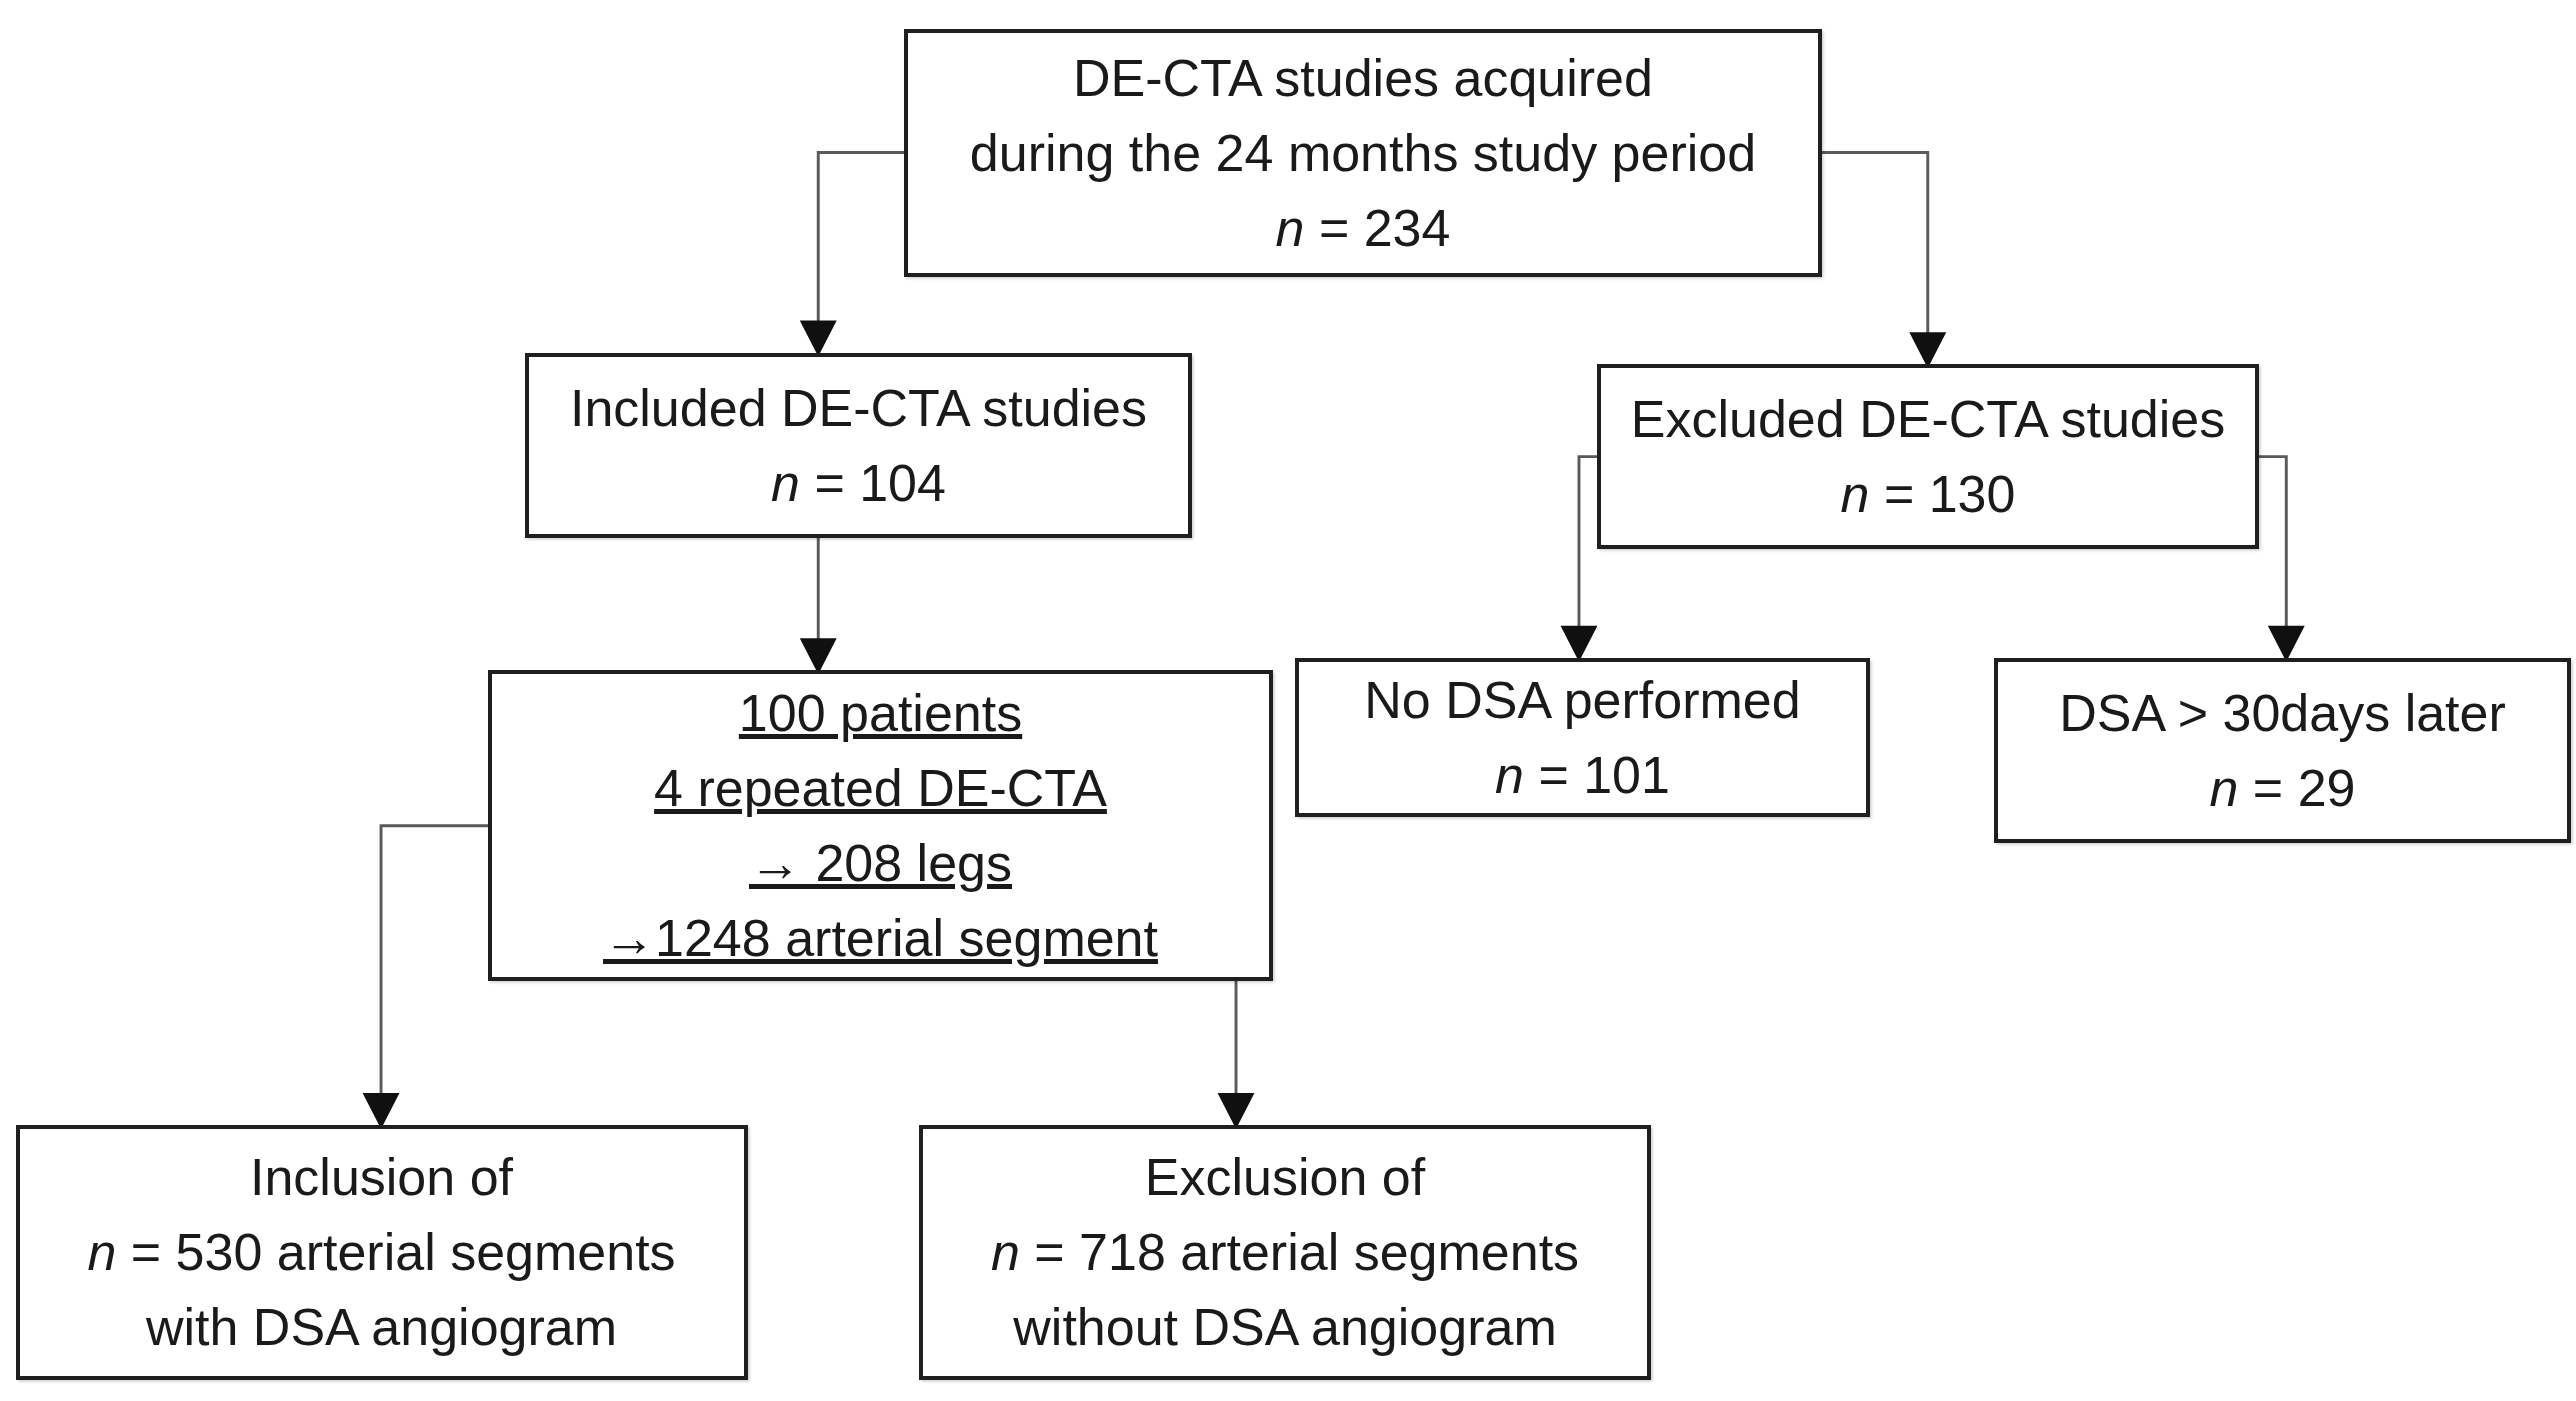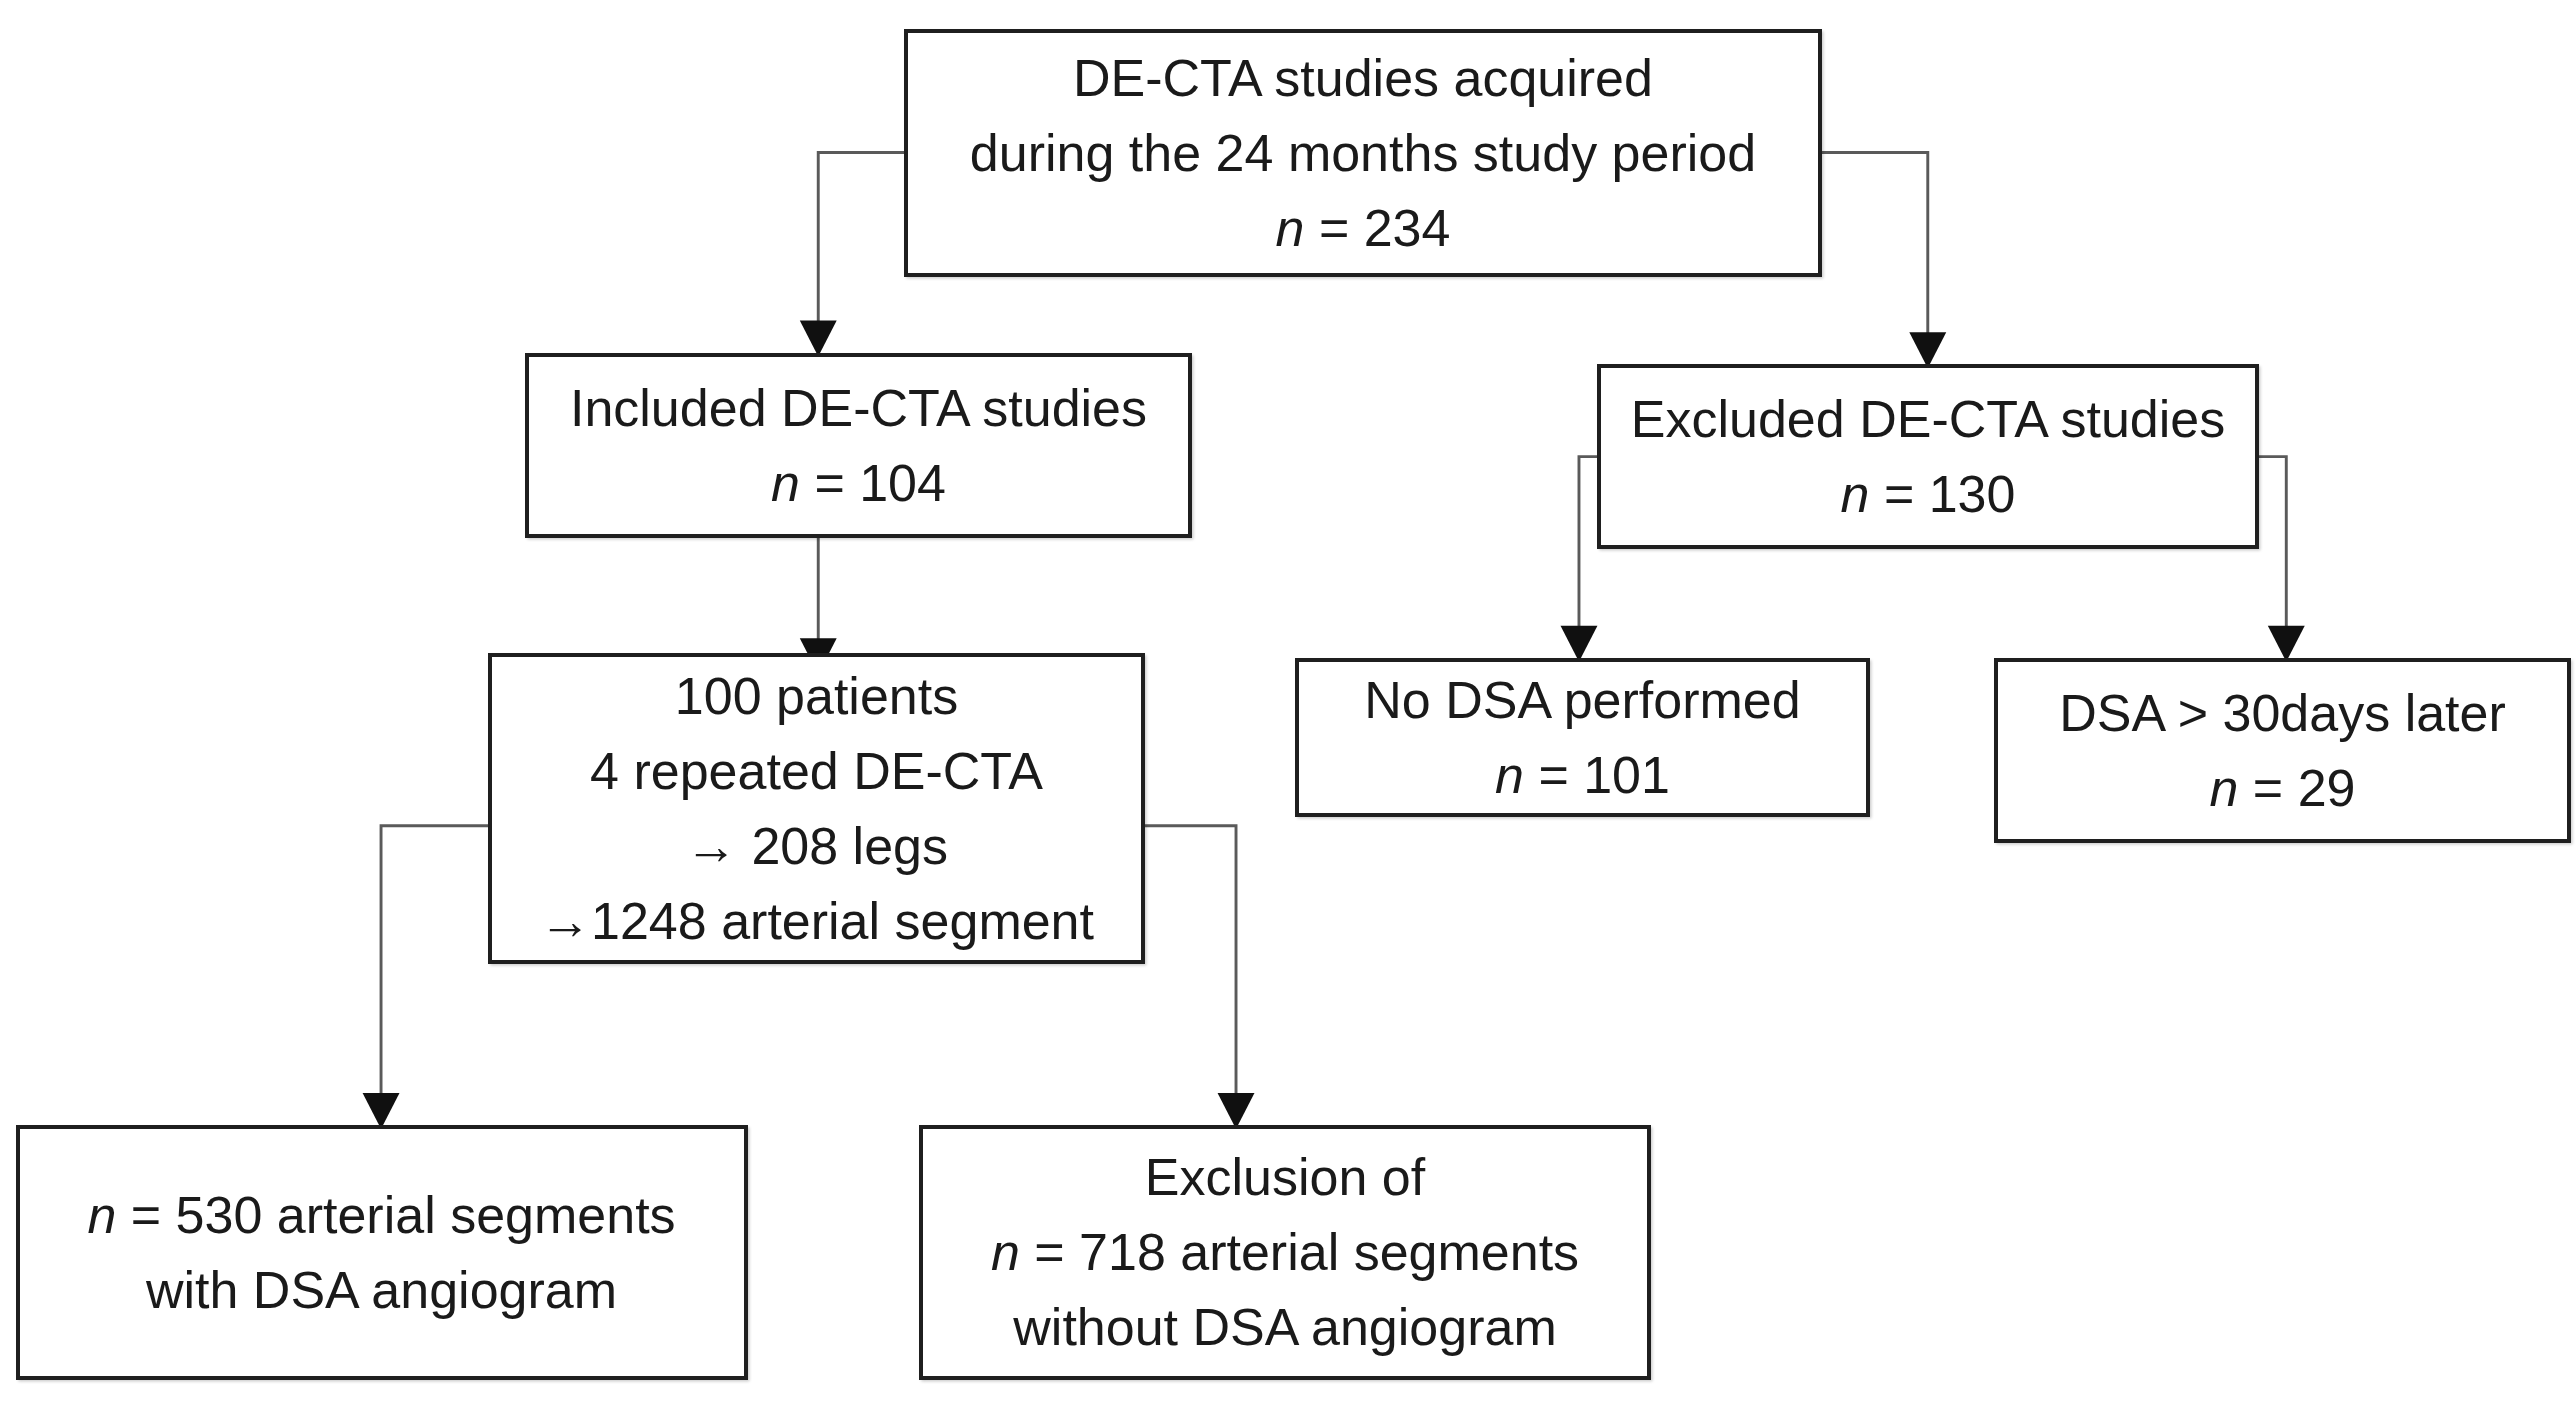--- a/index.html
+++ b/index.html
@@ -46,21 +46,21 @@
     text-align:center;
     font-size:52px;
     line-height:75px;
     box-shadow:1.9px 1.9px 2.9px rgba(0,0,0,0.22);
   }
   .box .line{white-space:nowrap;}
   .box .line i{font-style:italic;}
   #box-acquired  {left:904px;  top:29px;   width:918px; height:248px;}
   #box-included  {left:485px;  top:353px;  width:667px; height:185px;margin-left:40px;}
   #box-excluded  {left:1597px; top:364px;  width:662px; height:185px;}
-  #box-patients  {left:488px;  top:653px;  width:657px; height:311px;}
+  #box-patients  {left:488px;  top:670px;  width:785px; height:311px;text-decoration:underline;}
   #box-no-dsa    {left:1295px; top:658px;  width:575px; height:159px;}
   #box-dsa-late  {left:1994px; top:658px;  width:577px; height:185px;}
   #box-inclusion {left:15.5px;   top:1125px; width:732px; height:255px;}
   #box-exclusion {left:871px;  top:1125px; width:732px; height:255px;margin-left:48px;}
 </style>
 </head>
 <body>
 
 <div class="canvas">
 
@@ -129,20 +129,21 @@
     <div class="line">No DSA performed</div>
     <div class="line"><i>n</i> = 101</div>
   </div>
 
   <div class="box" id="box-dsa-late">
     <div class="line">DSA &gt; 30days later</div>
     <div class="line"><i>n</i> = 29</div>
   </div>
 
   <div class="box" id="box-inclusion">
+    <div class="line">Inclusion of</div>
     <div class="line"><i>n</i> = 530 arterial segments</div>
     <div class="line">with DSA angiogram</div>
   </div>
 
   <div class="box" id="box-exclusion">
     <div class="line">Exclusion of</div>
     <div class="line"><i>n</i> = 718 arterial segments</div>
     <div class="line">without DSA angiogram</div>
   </div>
 

